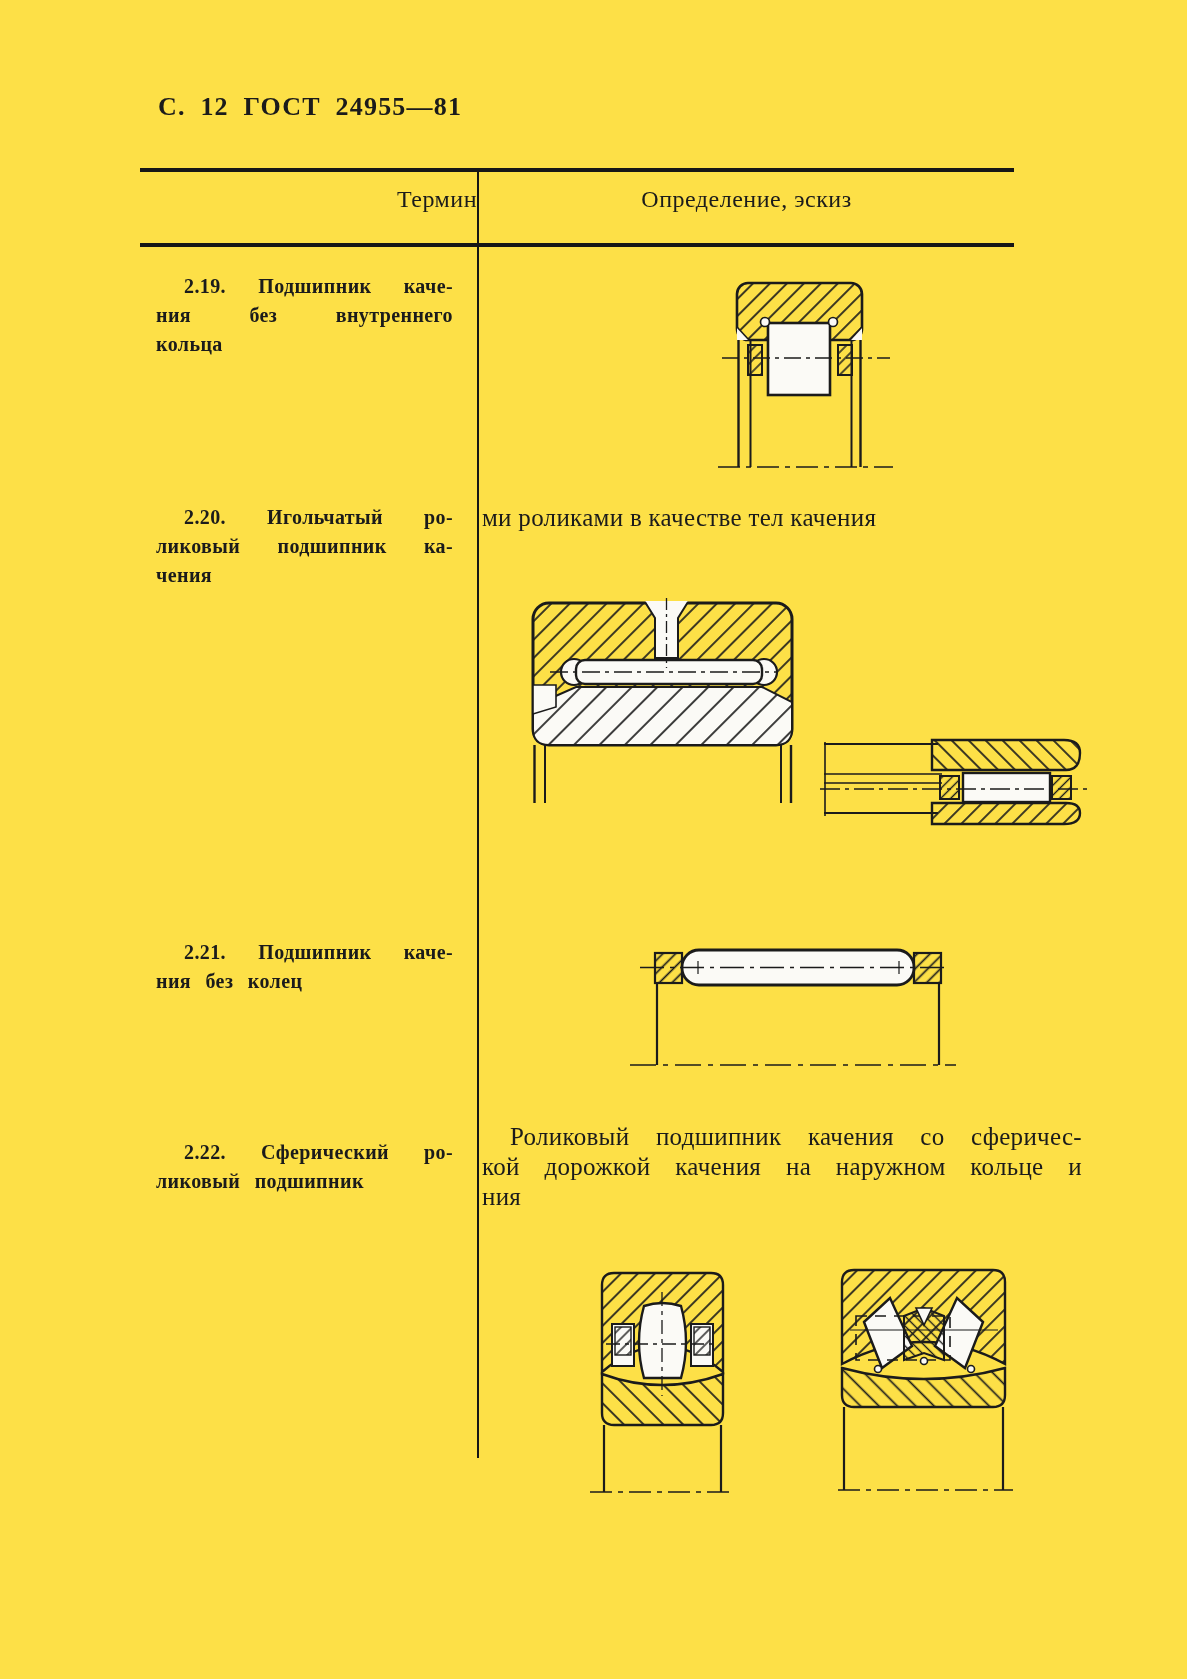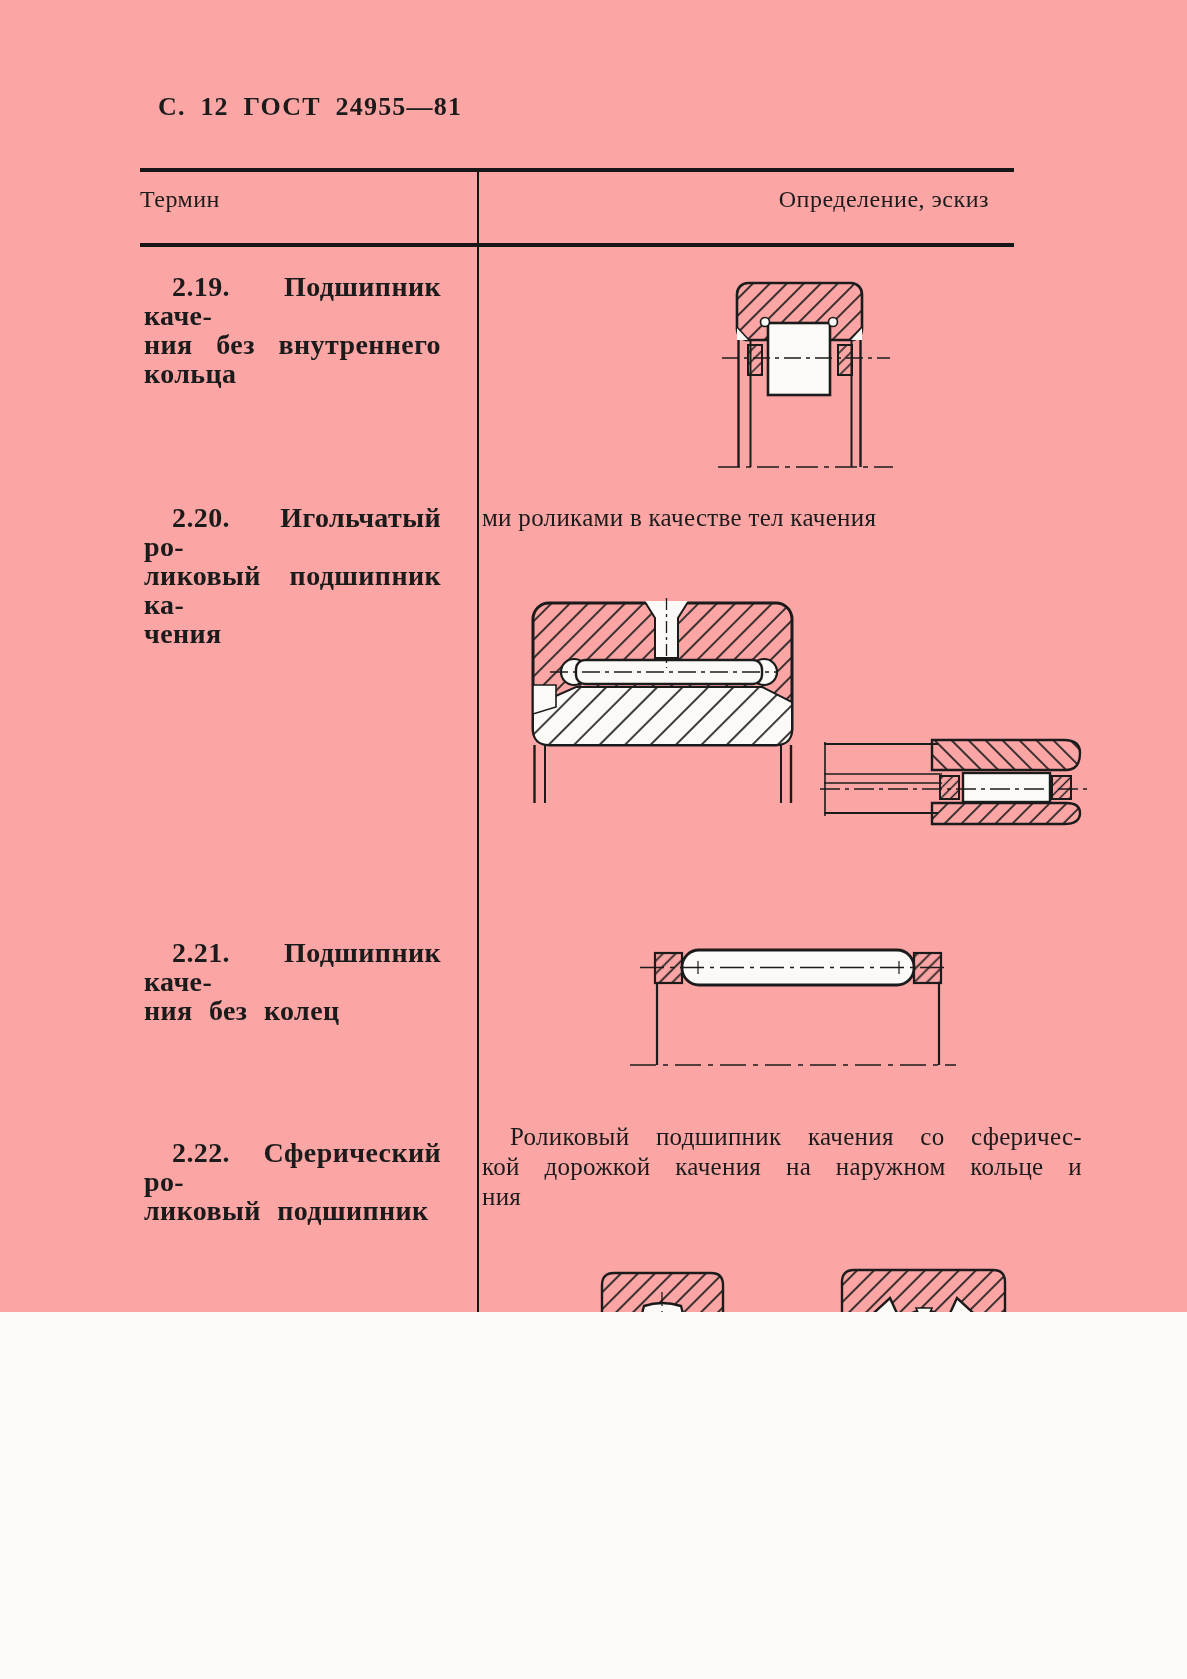--- a/index.html
+++ b/index.html
@@ -1,27 +1,27 @@
 <!DOCTYPE html>
 <html><head>
 <meta charset="utf-8">
 <style>
   html,body{margin:0;padding:0;background:#fbfaf6;}
-  .page{position:relative;width:1187px;height:1312px;background:#fca5a5;color:#1b1b1b;
+  .page{position:relative;width:1187px;height:1679px;background:#fde047;color:#1b1b1b;
         font-family:"Liberation Serif",serif;overflow:hidden;}
   .hdr{position:absolute;left:158px;top:92px;font-size:26px;font-weight:bold;
        letter-spacing:1.2px;word-spacing:7px;}
   .rule{position:absolute;left:140px;width:874px;background:#161616;}
   .rule.top{top:168px;height:4px;}
   .rule.mid{top:243px;height:4px;}
   .vdiv{position:absolute;left:477px;top:170px;width:2px;height:1288px;background:#161616;}
   .colhead{position:absolute;top:186px;font-size:24px;letter-spacing:.5px;}
-  .colhead.c1{left:140px;width:337px;text-align:left;}
-  .colhead.c2{left:454px;width:535px;text-align:right;}
-  .term{position:absolute;left:144px;width:297px;font-weight:bold;font-size:28px;
+  .colhead.c1{left:140px;width:337px;text-align:right;}
+  .colhead.c2{left:479px;width:535px;text-align:center;}
+  .term{position:absolute;left:156px;width:297px;font-weight:bold;font-size:20px;
         line-height:29px;letter-spacing:.4px;}
   .def{position:absolute;left:482px;width:600px;font-size:25px;line-height:30px;letter-spacing:.3px;}
   .jl{text-align:justify;text-align-last:justify;}
   .fl{text-indent:28px;}
   .ll{text-align:left;text-align-last:auto;}
   .term .ll{word-spacing:9px;}
   svg{position:absolute;}
 </style>
 </head>
 <body>

